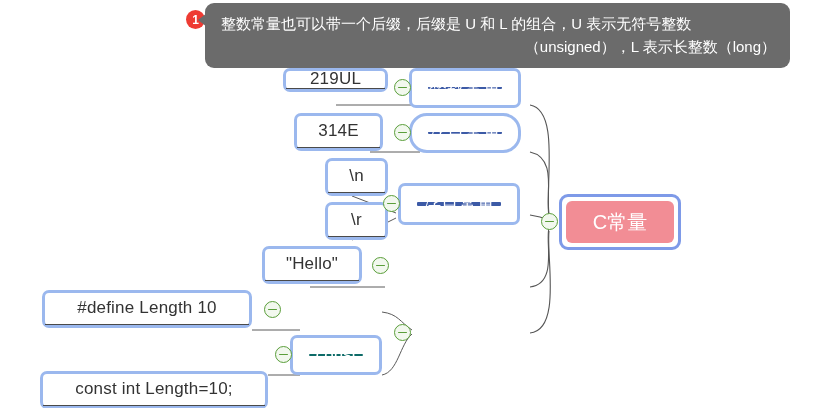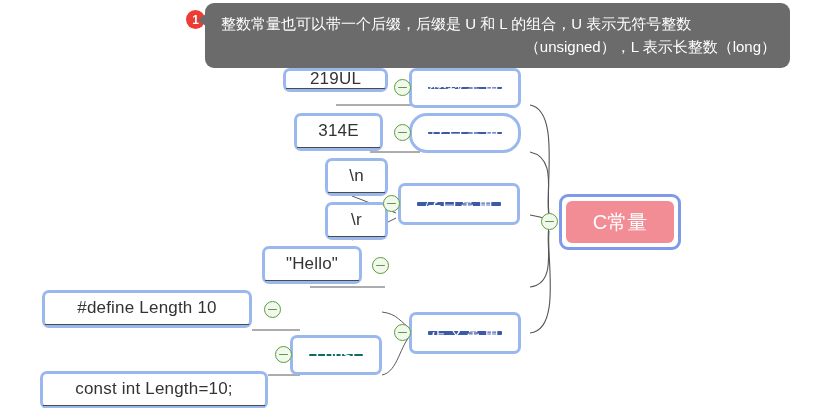--- a/index.html
+++ b/index.html
@@ -223,23 +223,20 @@
 
   <div class="node blue" style="left:409px; top:113px; width:112px; height:40px;border-radius:18px;">
     <span class="inner">浮点常量</span>
   </div>
 
   <div class="node blue" style="left:398px; top:183px; width:122px; height:42px;">
     <span class="inner">浮点常量</span>
   </div>
 
 
-  <div class="node blue" style="left:409px; top:312px; width:112px; height:42px;">
-    <span class="inner">定义常量</span>
-  </div>
 
 
   <div class="node teal" style="left:290px; top:335px; width:92px; height:40px;">
     <span class="inner">const</span>
   </div>
 
   <div class="node root" style="left:559px; top:194px; width:122px; height:56px;">
     <span class="inner">C常量</span>
   </div>
 

